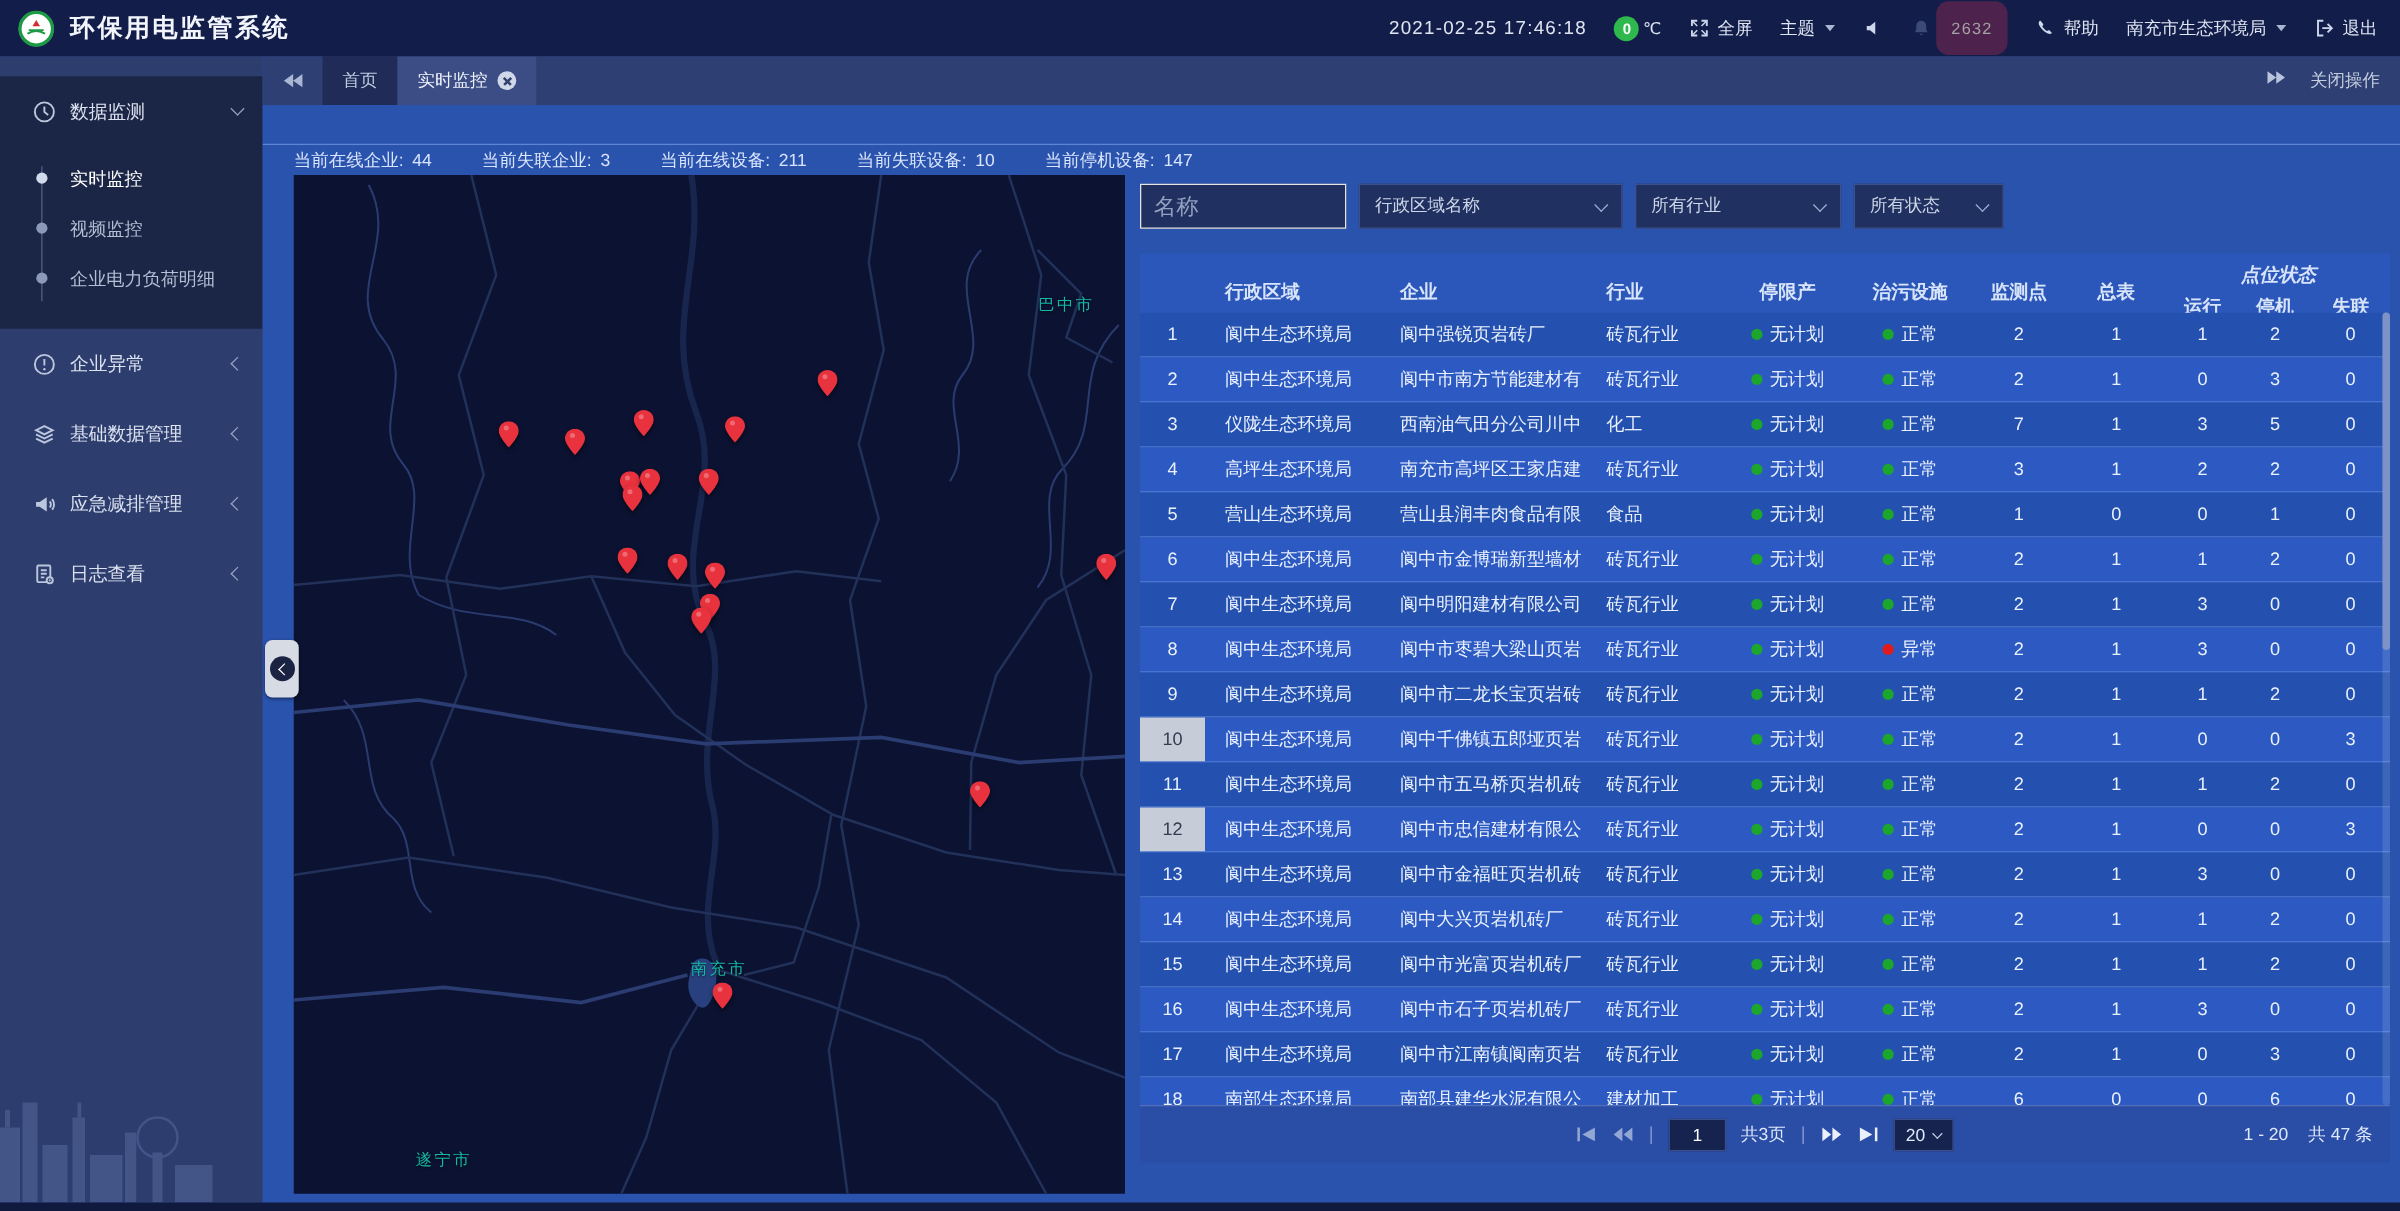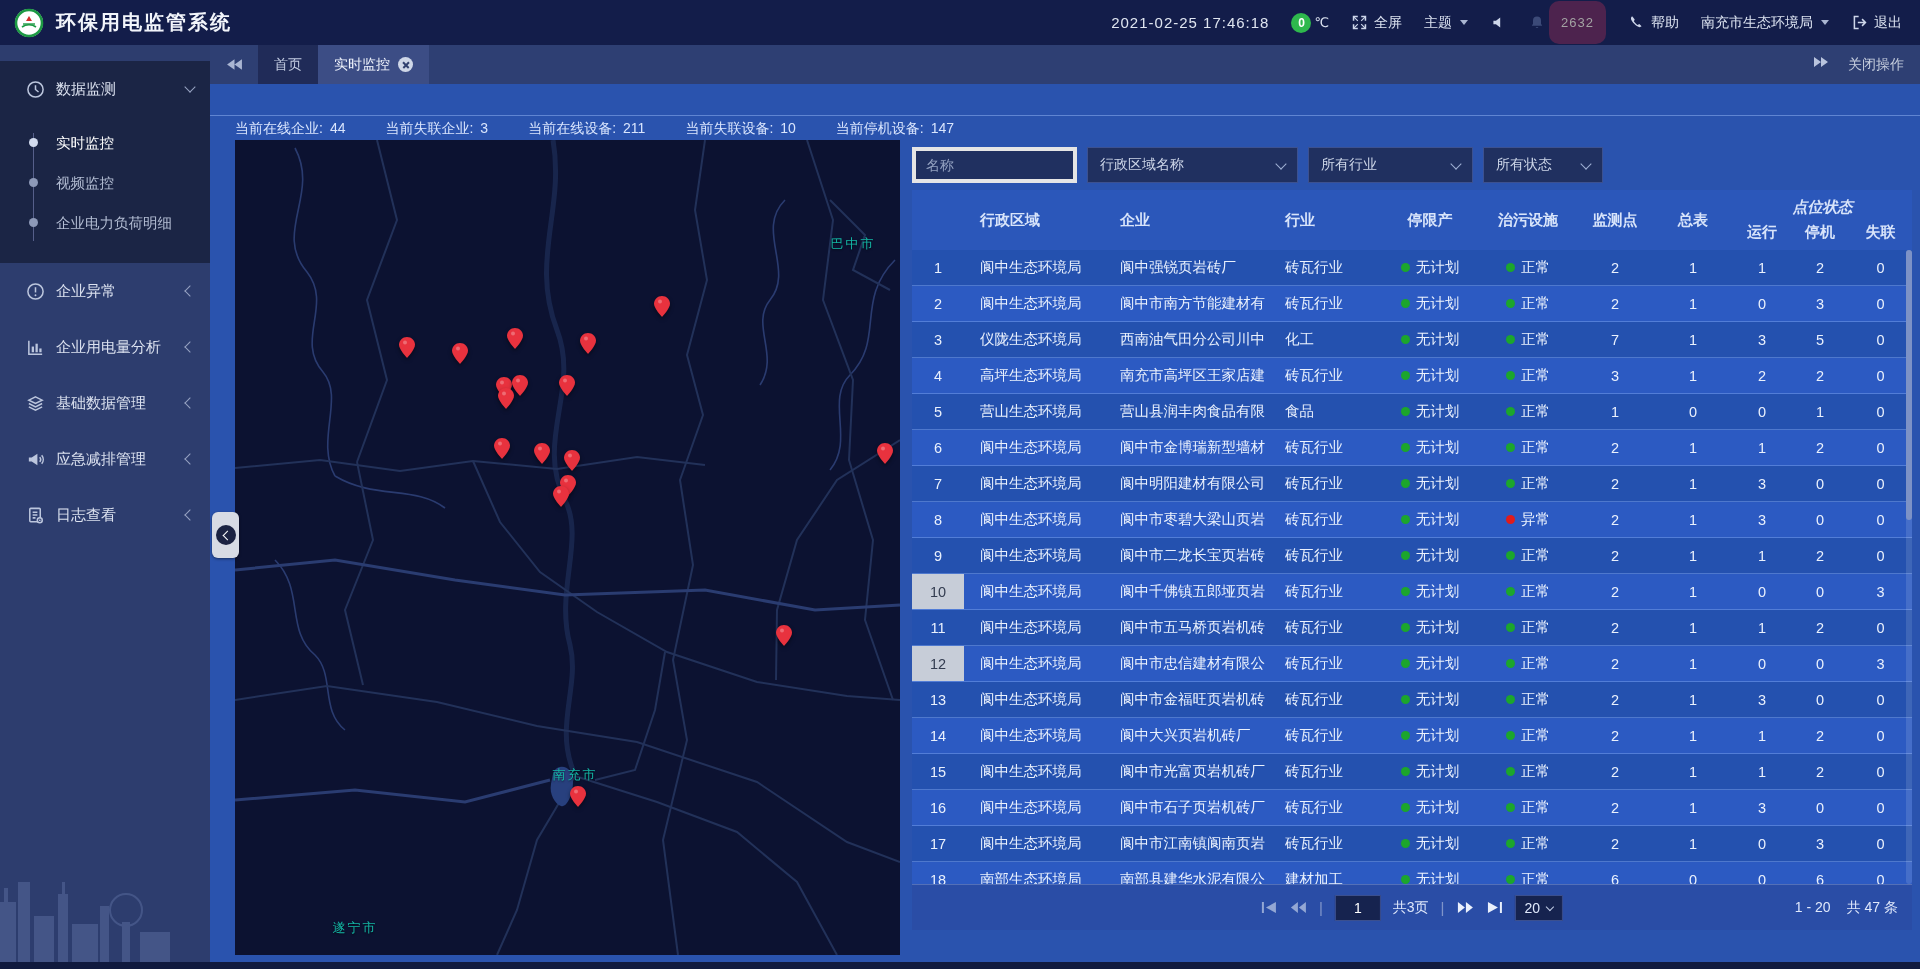--- a/index.html
+++ b/index.html
@@ -67,27 +67,27 @@
   #roads{position:absolute;left:0;top:0}
   .map-label{position:absolute;color:#14b8a6;font-size:13px;transform:translate(-50%,-50%);letter-spacing:2px;white-space:nowrap;text-shadow:0 1px 2px rgba(0,0,0,.6)}
   .pin{position:absolute;width:16px;height:21px;cursor:pointer;filter:drop-shadow(0 2px 2px rgba(0,0,0,.45))}
   #collapse-handle{position:absolute;left:212px;top:512px;width:27px;height:46px;background:#d7dbe4;border-radius:6px;display:flex;align-items:center;justify-content:center;cursor:pointer;box-shadow:0 1px 3px rgba(0,0,0,.45);z-index:6}
   .handle-circle{width:20px;height:20px;border-radius:50%;background:#1b2342;display:flex;align-items:center;justify-content:center}
   .handle-circle .chev{border-color:#fff;width:6px;height:6px;margin-left:3px}
 
   
   #tablepanel{position:absolute;left:912px;top:147px;width:1000px;height:783px;z-index:4}
   .filters{display:flex;gap:10px;height:36px}
-  .finput{width:165px;height:36px;background:#203060;border:4px solid #e5e5e5;color:#84cc16;padding:0 10px;font-size:14px;box-sizing:border-box;outline:none;font-family:inherit}
+  .finput{width:165px;height:36px;background:#203060;border:1px solid #e5e5e5;color:#84cc16;padding:0 10px;font-size:18px;box-sizing:border-box;outline:none;font-family:inherit}
   .finput::placeholder{color:#93a1c0}
   .fselect{display:flex;align-items:center;justify-content:space-between;padding:0 12px;background:#203060;border:1px solid #3c5190;color:#cdd6e8;font-size:14px;box-sizing:border-box;cursor:pointer;height:36px}
   .fselect .chev{border-color:#9fb0d4;margin-top:-3px}
   .fselect.w1{width:211px}.fselect.w2{width:165px}.fselect.w3{width:120px}
 
-  .thead{position:absolute;top:43px;left:0;width:1000px;height:60px;background:#2b57ba;display:flex;color:#d8e4fa;font-weight:bold;font-size:15px}
+  .thead{position:absolute;top:56px;left:0;width:1000px;height:60px;background:#2b57ba;display:flex;color:#d8e4fa;font-weight:bold;font-size:15px}
   .th{display:flex;align-items:center;height:100%;box-sizing:border-box}
   .th-group{display:flex;flex-direction:column;justify-content:center;height:100%}
   .th-group-label{text-align:center;font-style:italic;padding-bottom:6px}
   .th-sub{display:flex}
   .th-sub span{display:block;text-align:center}
 
   .c0{width:52px;justify-content:center;text-align:center}
   .c1{width:140px;padding-left:16px}
   .c2{width:165px;padding-left:16px}
   .c3{width:112px;padding-left:16px}
@@ -231,34 +231,20 @@
       <div class="side-group">
         <div class="side-item">
           <span class="side-icon">
             <svg viewBox="0 0 20 20" fill="none" stroke="currentColor" stroke-width="1.6">
               <circle cx="10" cy="10" r="8"></circle>
               <path d="M10 5.5V11"></path>
               <circle cx="10" cy="14" r="1" fill="currentColor" stroke="none"></circle>
             </svg>
           </span>
           <span class="side-label">企业异常</span>
-          <span class="chev left"></span>
-        </div>
-      </div>
-      <div class="side-group">
-        <div class="side-item">
-          <span class="side-icon">
-            <svg viewBox="0 0 20 20" fill="none" stroke="currentColor" stroke-width="1.6">
-              <path d="M3 3v14h14"></path>
-              <rect x="6" y="9" width="2.4" height="6" fill="currentColor" stroke="none"></rect>
-              <rect x="10" y="6" width="2.4" height="9" fill="currentColor" stroke="none"></rect>
-              <rect x="14" y="11" width="2.4" height="4" fill="currentColor" stroke="none"></rect>
-            </svg>
-          </span>
-          <span class="side-label">企业用电量分析</span>
           <span class="chev left"></span>
         </div>
       </div>
       <div class="side-group">
         <div class="side-item">
           <span class="side-icon">
             <svg viewBox="0 0 20 20" fill="none" stroke="currentColor" stroke-width="1.6">
               <path d="M10 3l7 3.5L10 10 3 6.5z"></path>
               <path d="M3 10l7 3.5 7-3.5"></path>
               <path d="M3 13.5L10 17l7-3.5"></path>

